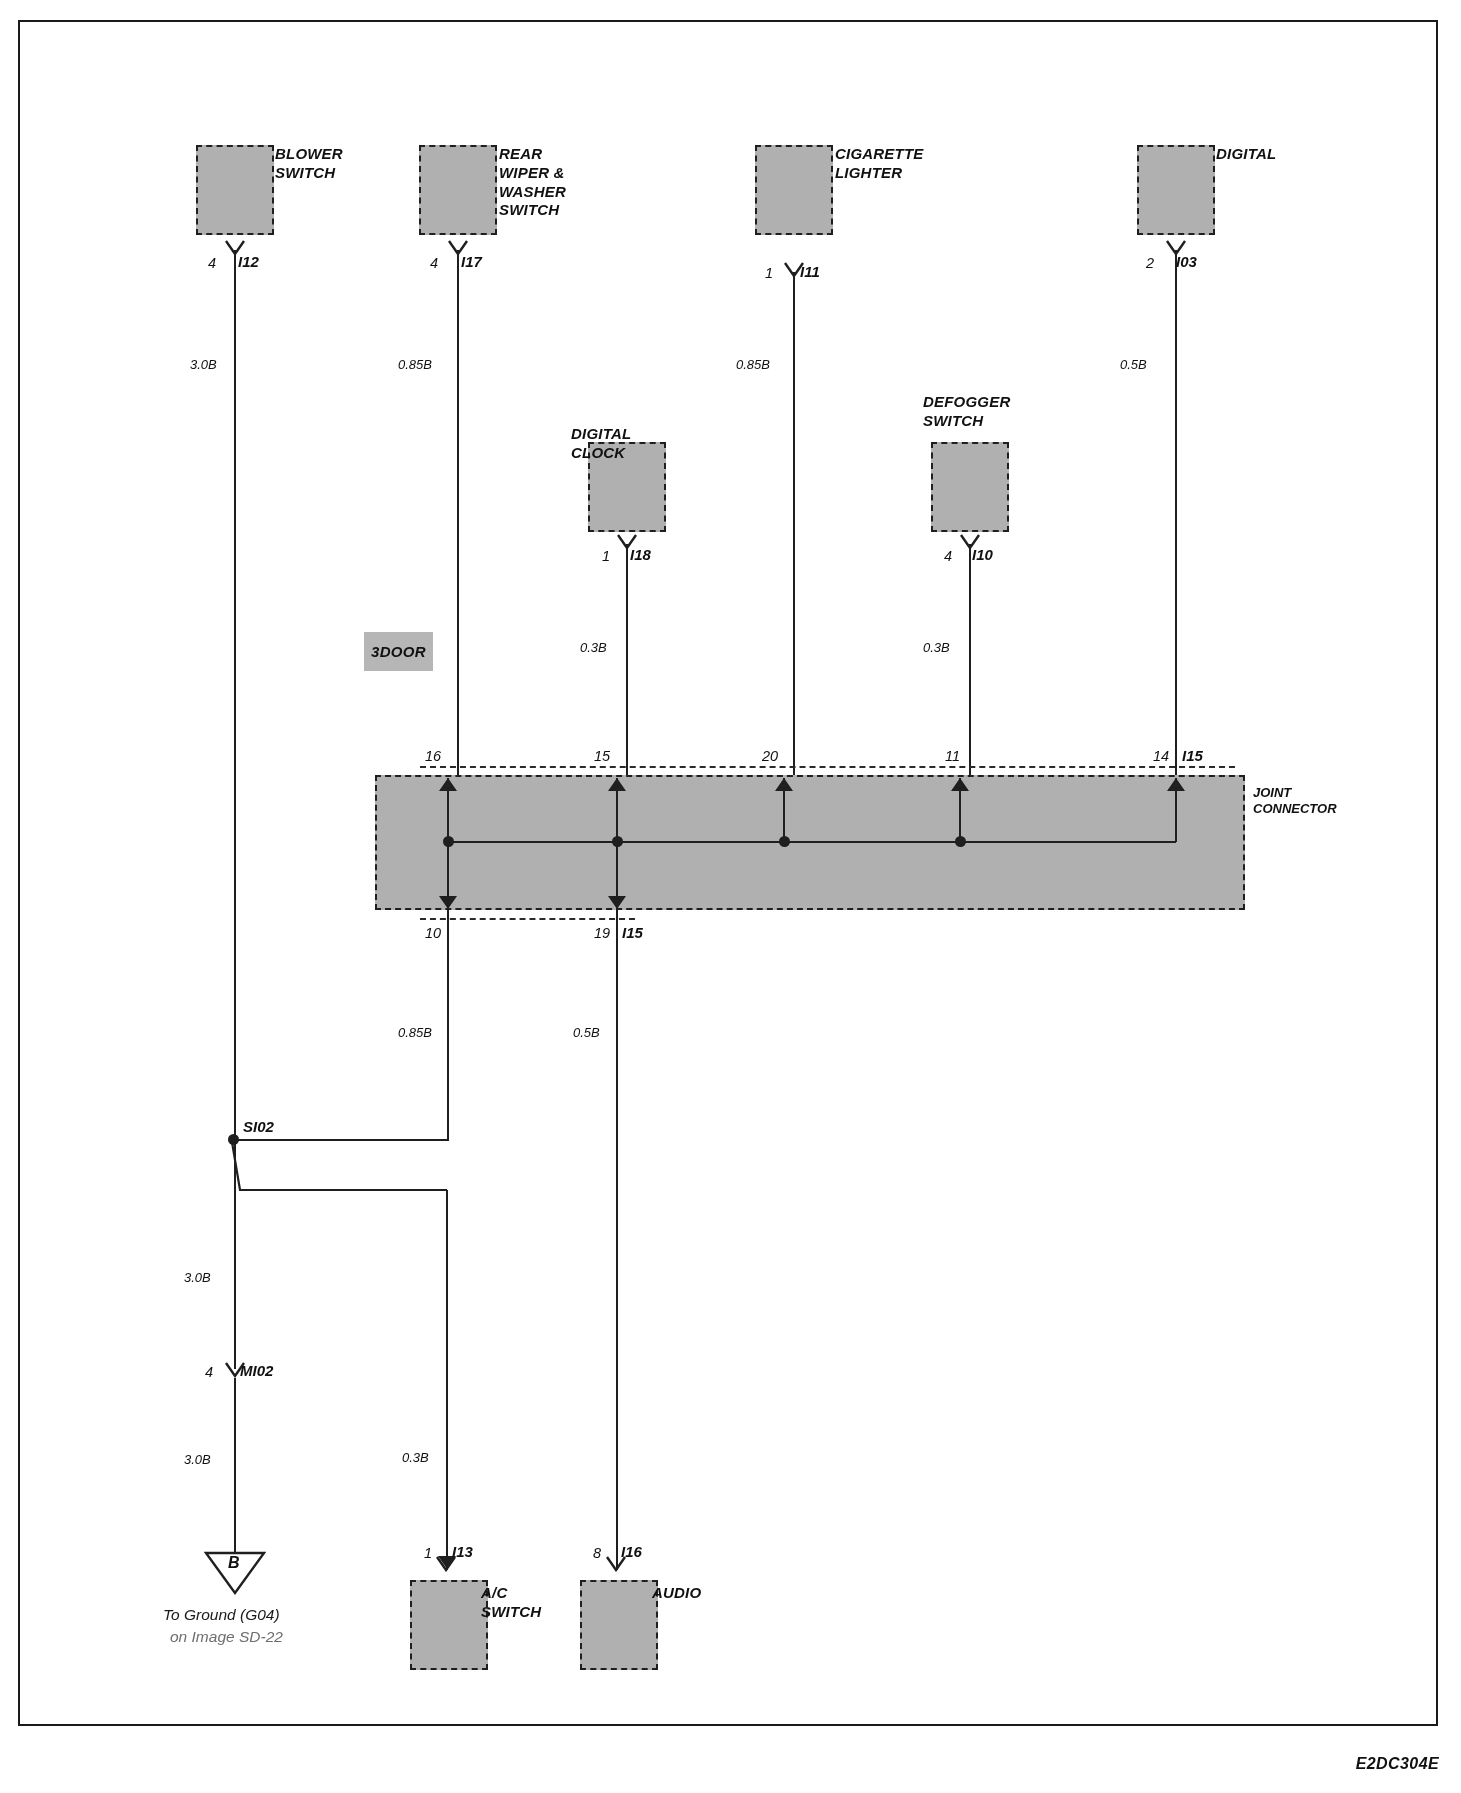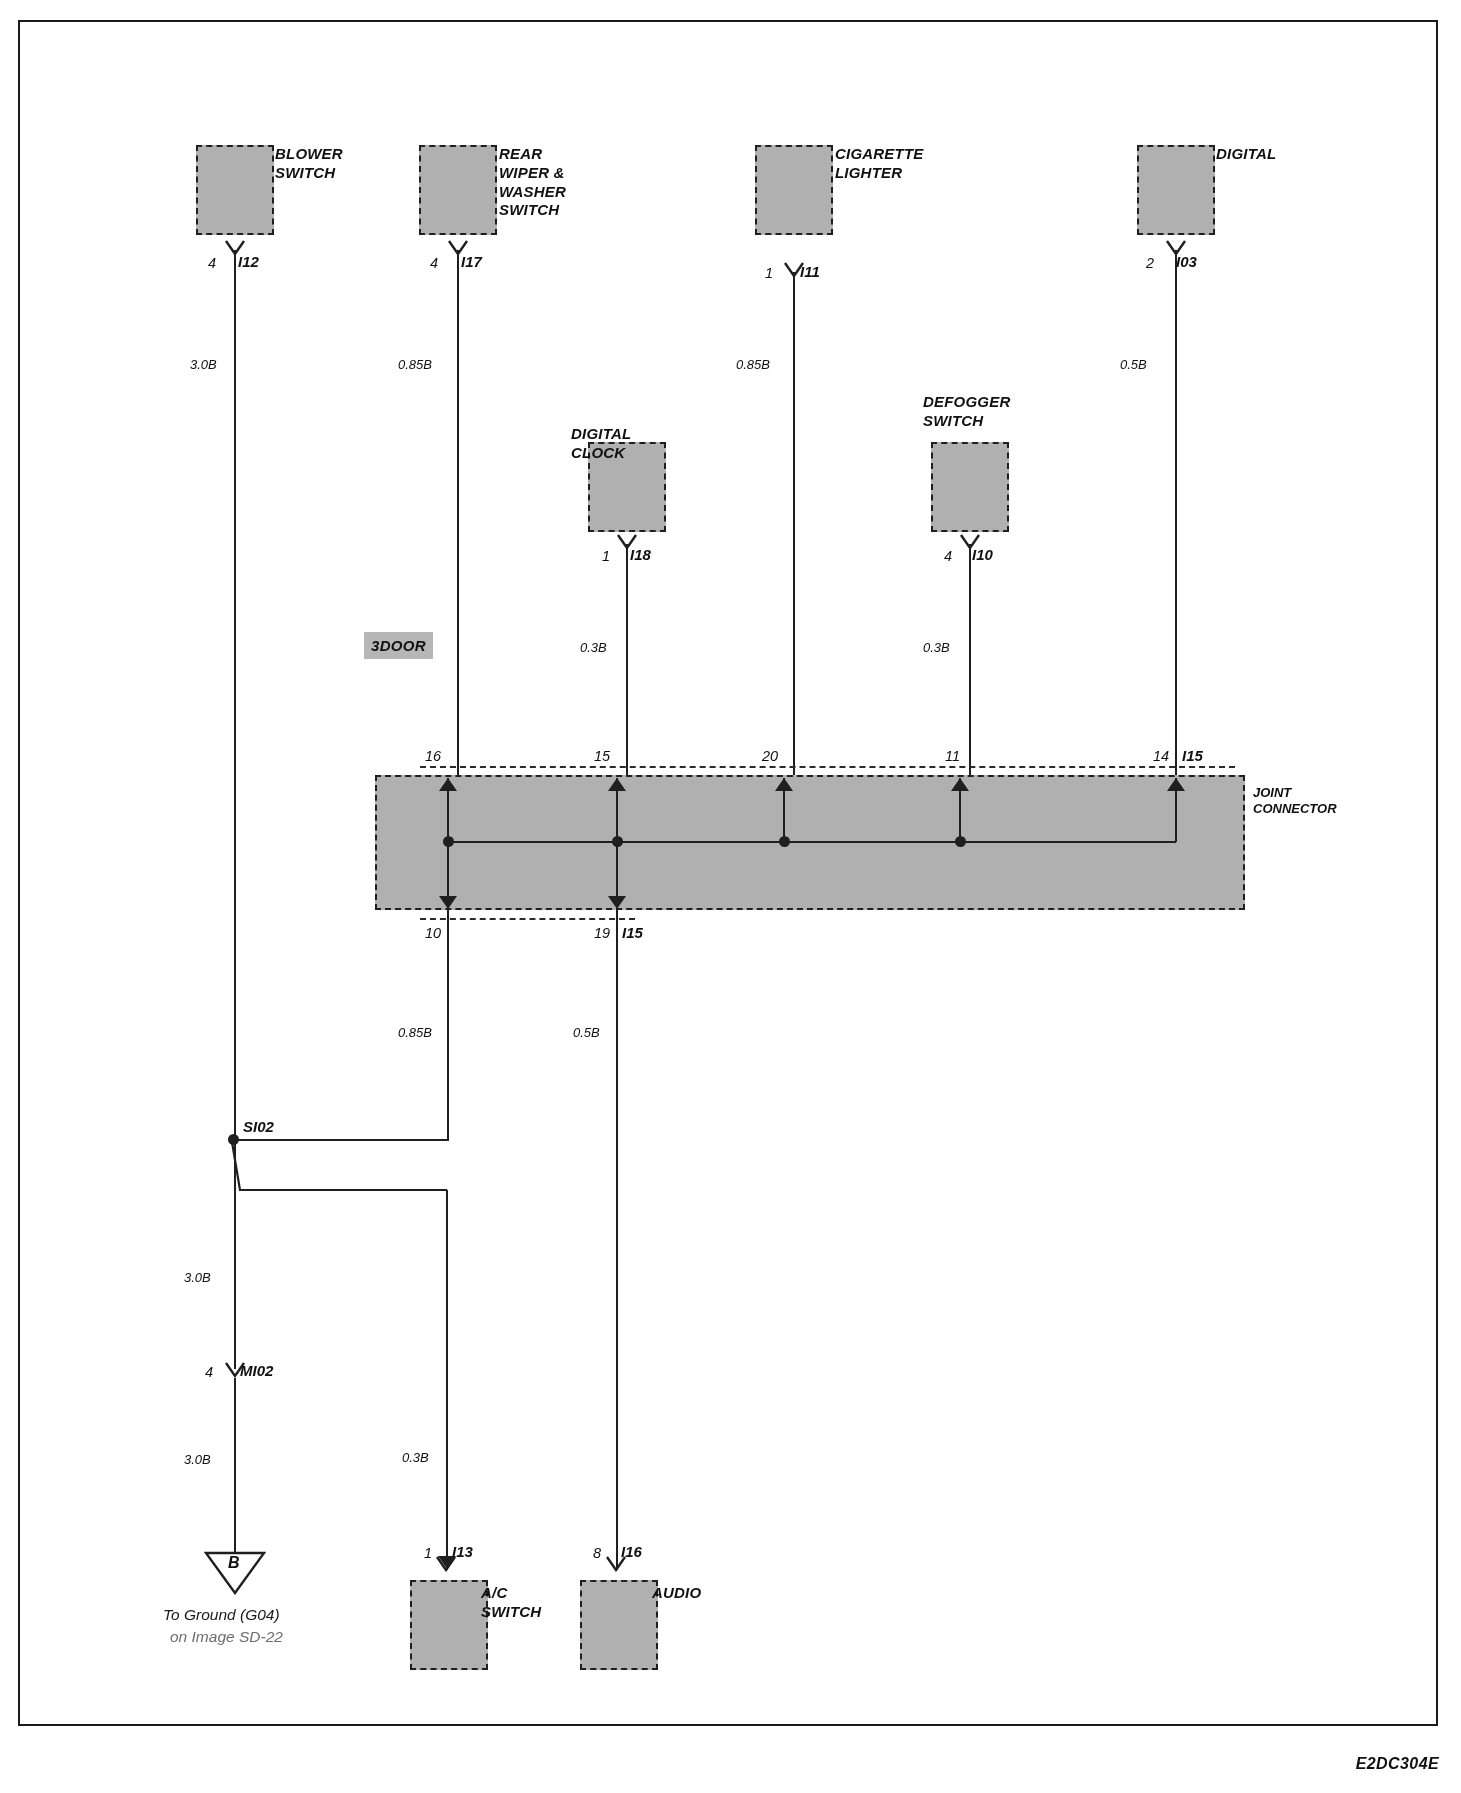--- a/index.html
+++ b/index.html
@@ -104,21 +104,21 @@
     position: absolute;
     border-top: 2px dashed #2a2a2a;
     height: 0;
   }
   .door-tag {
     position: absolute;
     background: #b6b6b6;
     font-size: 15px;
     font-weight: bold;
     color: #111;
-    padding: 5px 7px;
+    padding: 11px 7px;
     letter-spacing: 0.3px;
   }
   .gnd-letter {
     position: absolute;
     font-size: 16px;
     font-weight: bold;
     color: #111;
   }
   .ground-text1 {
     position: absolute;

